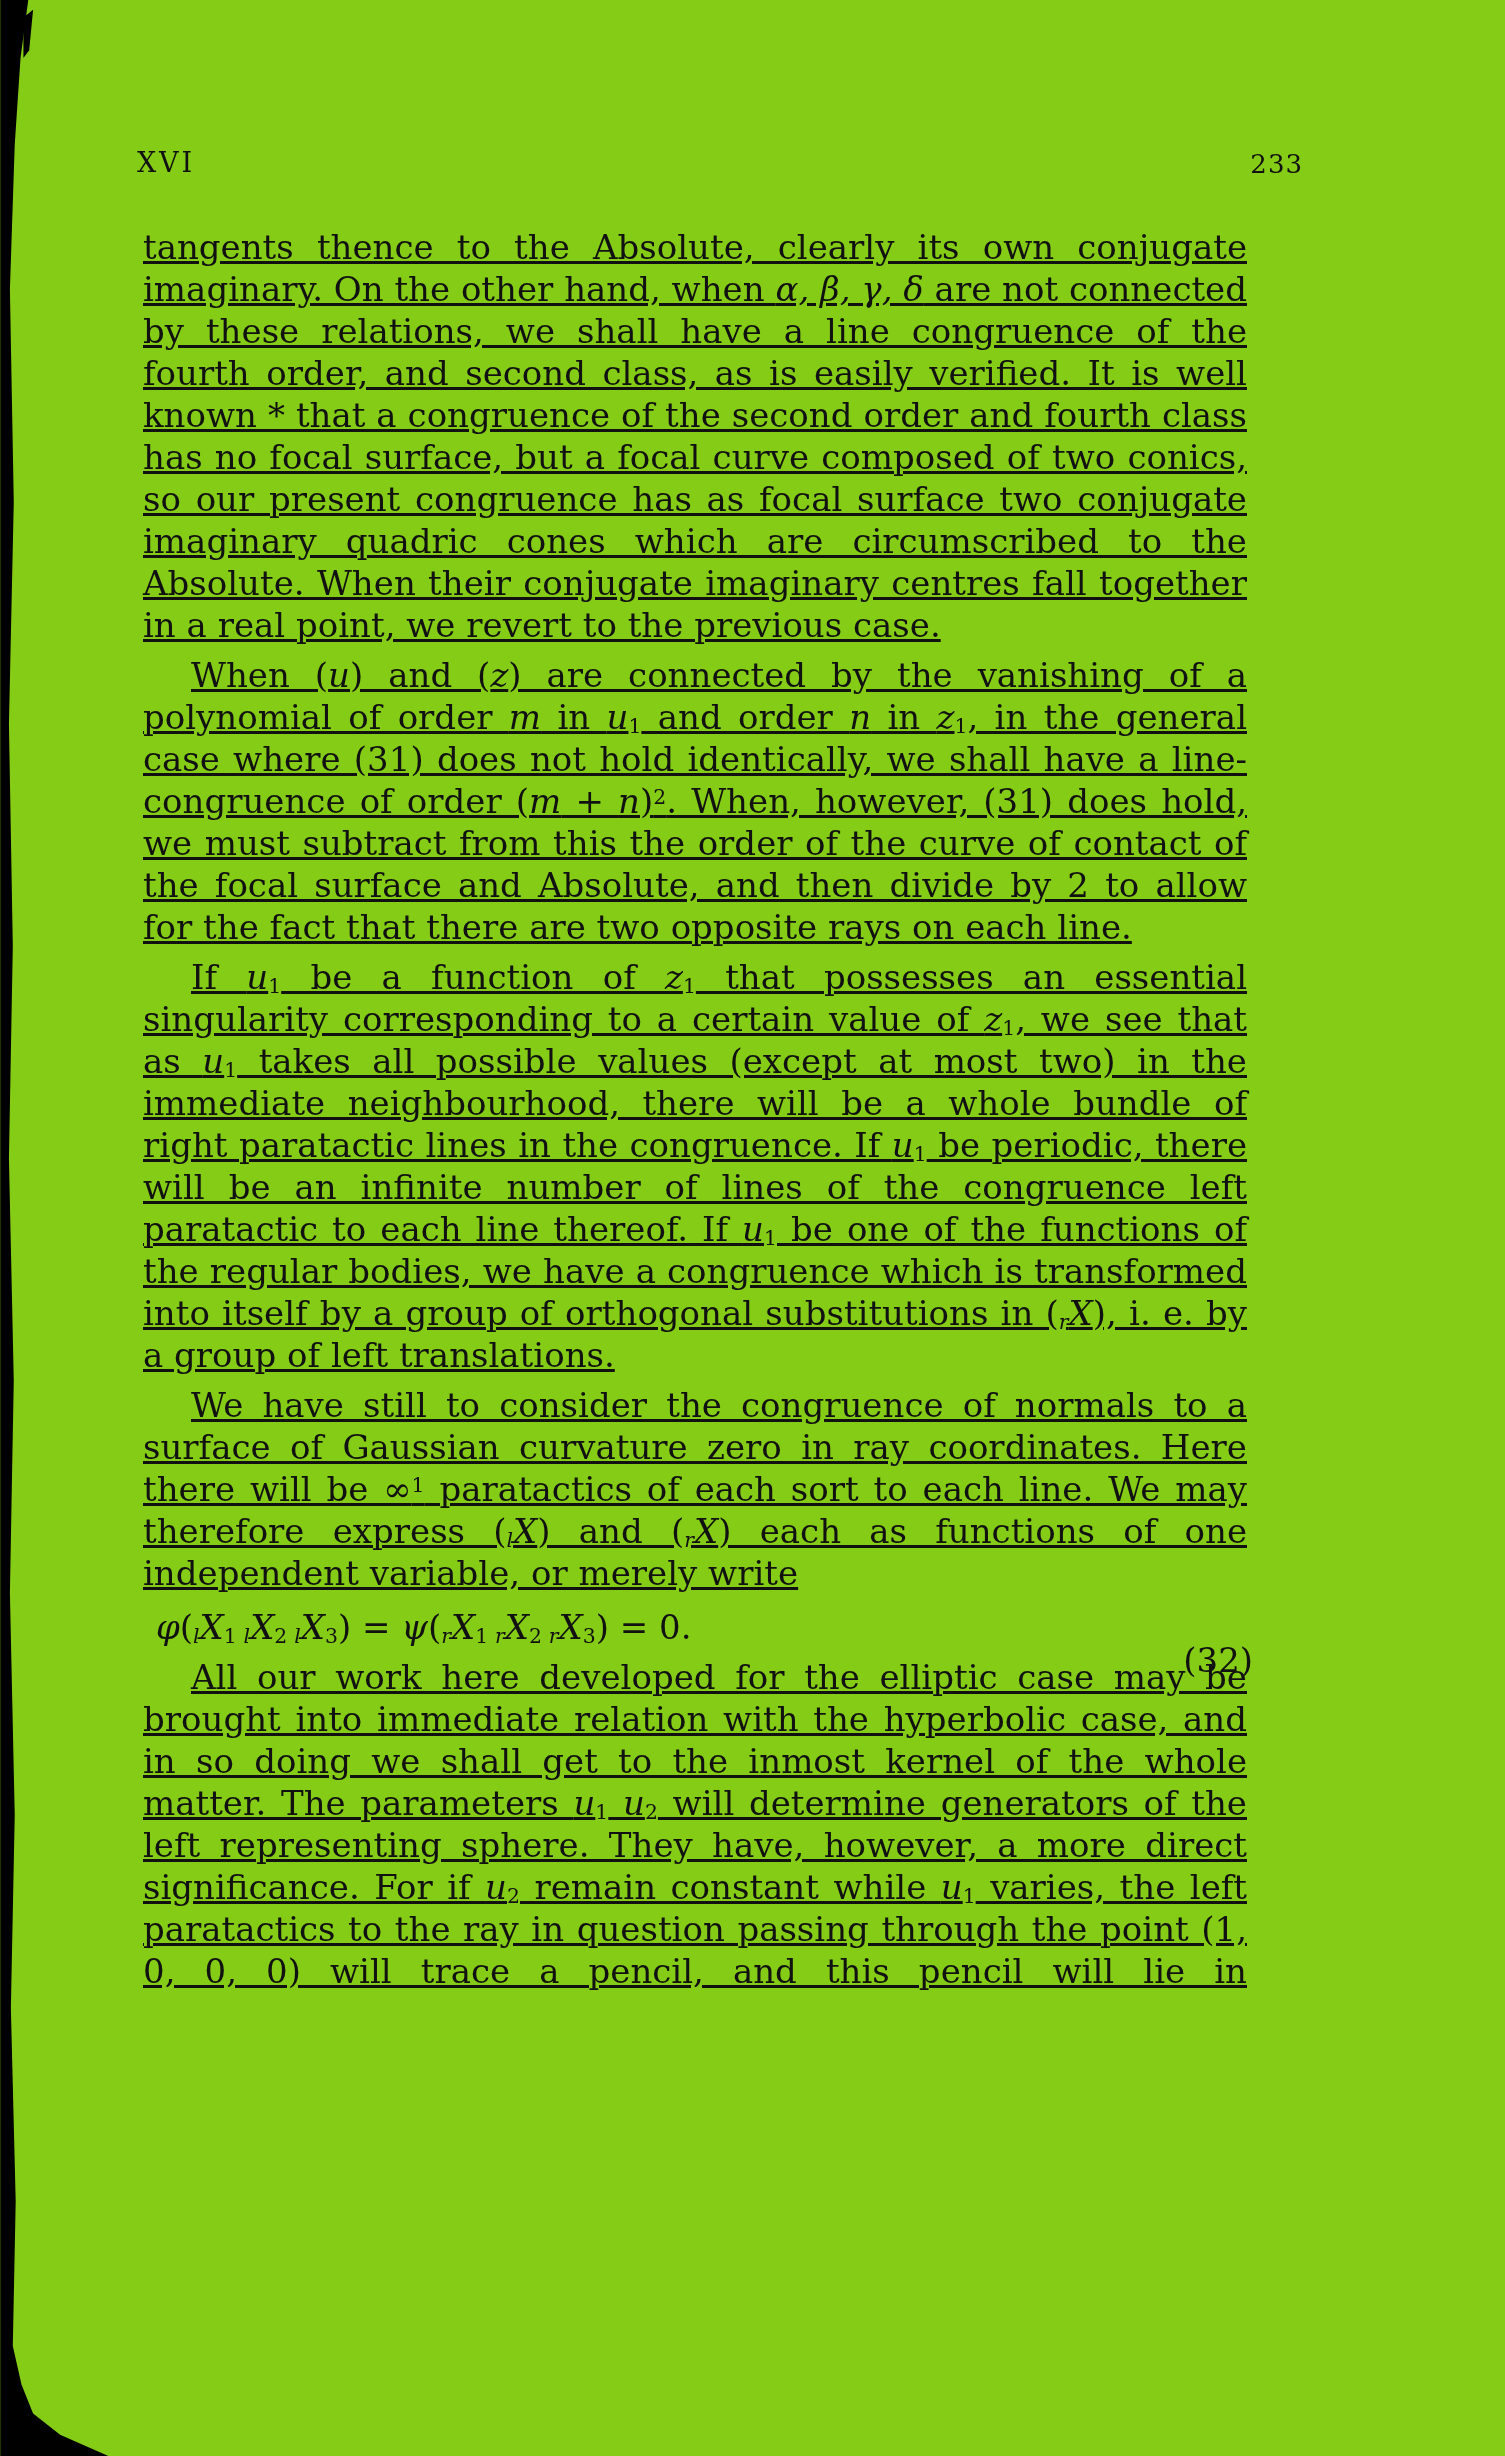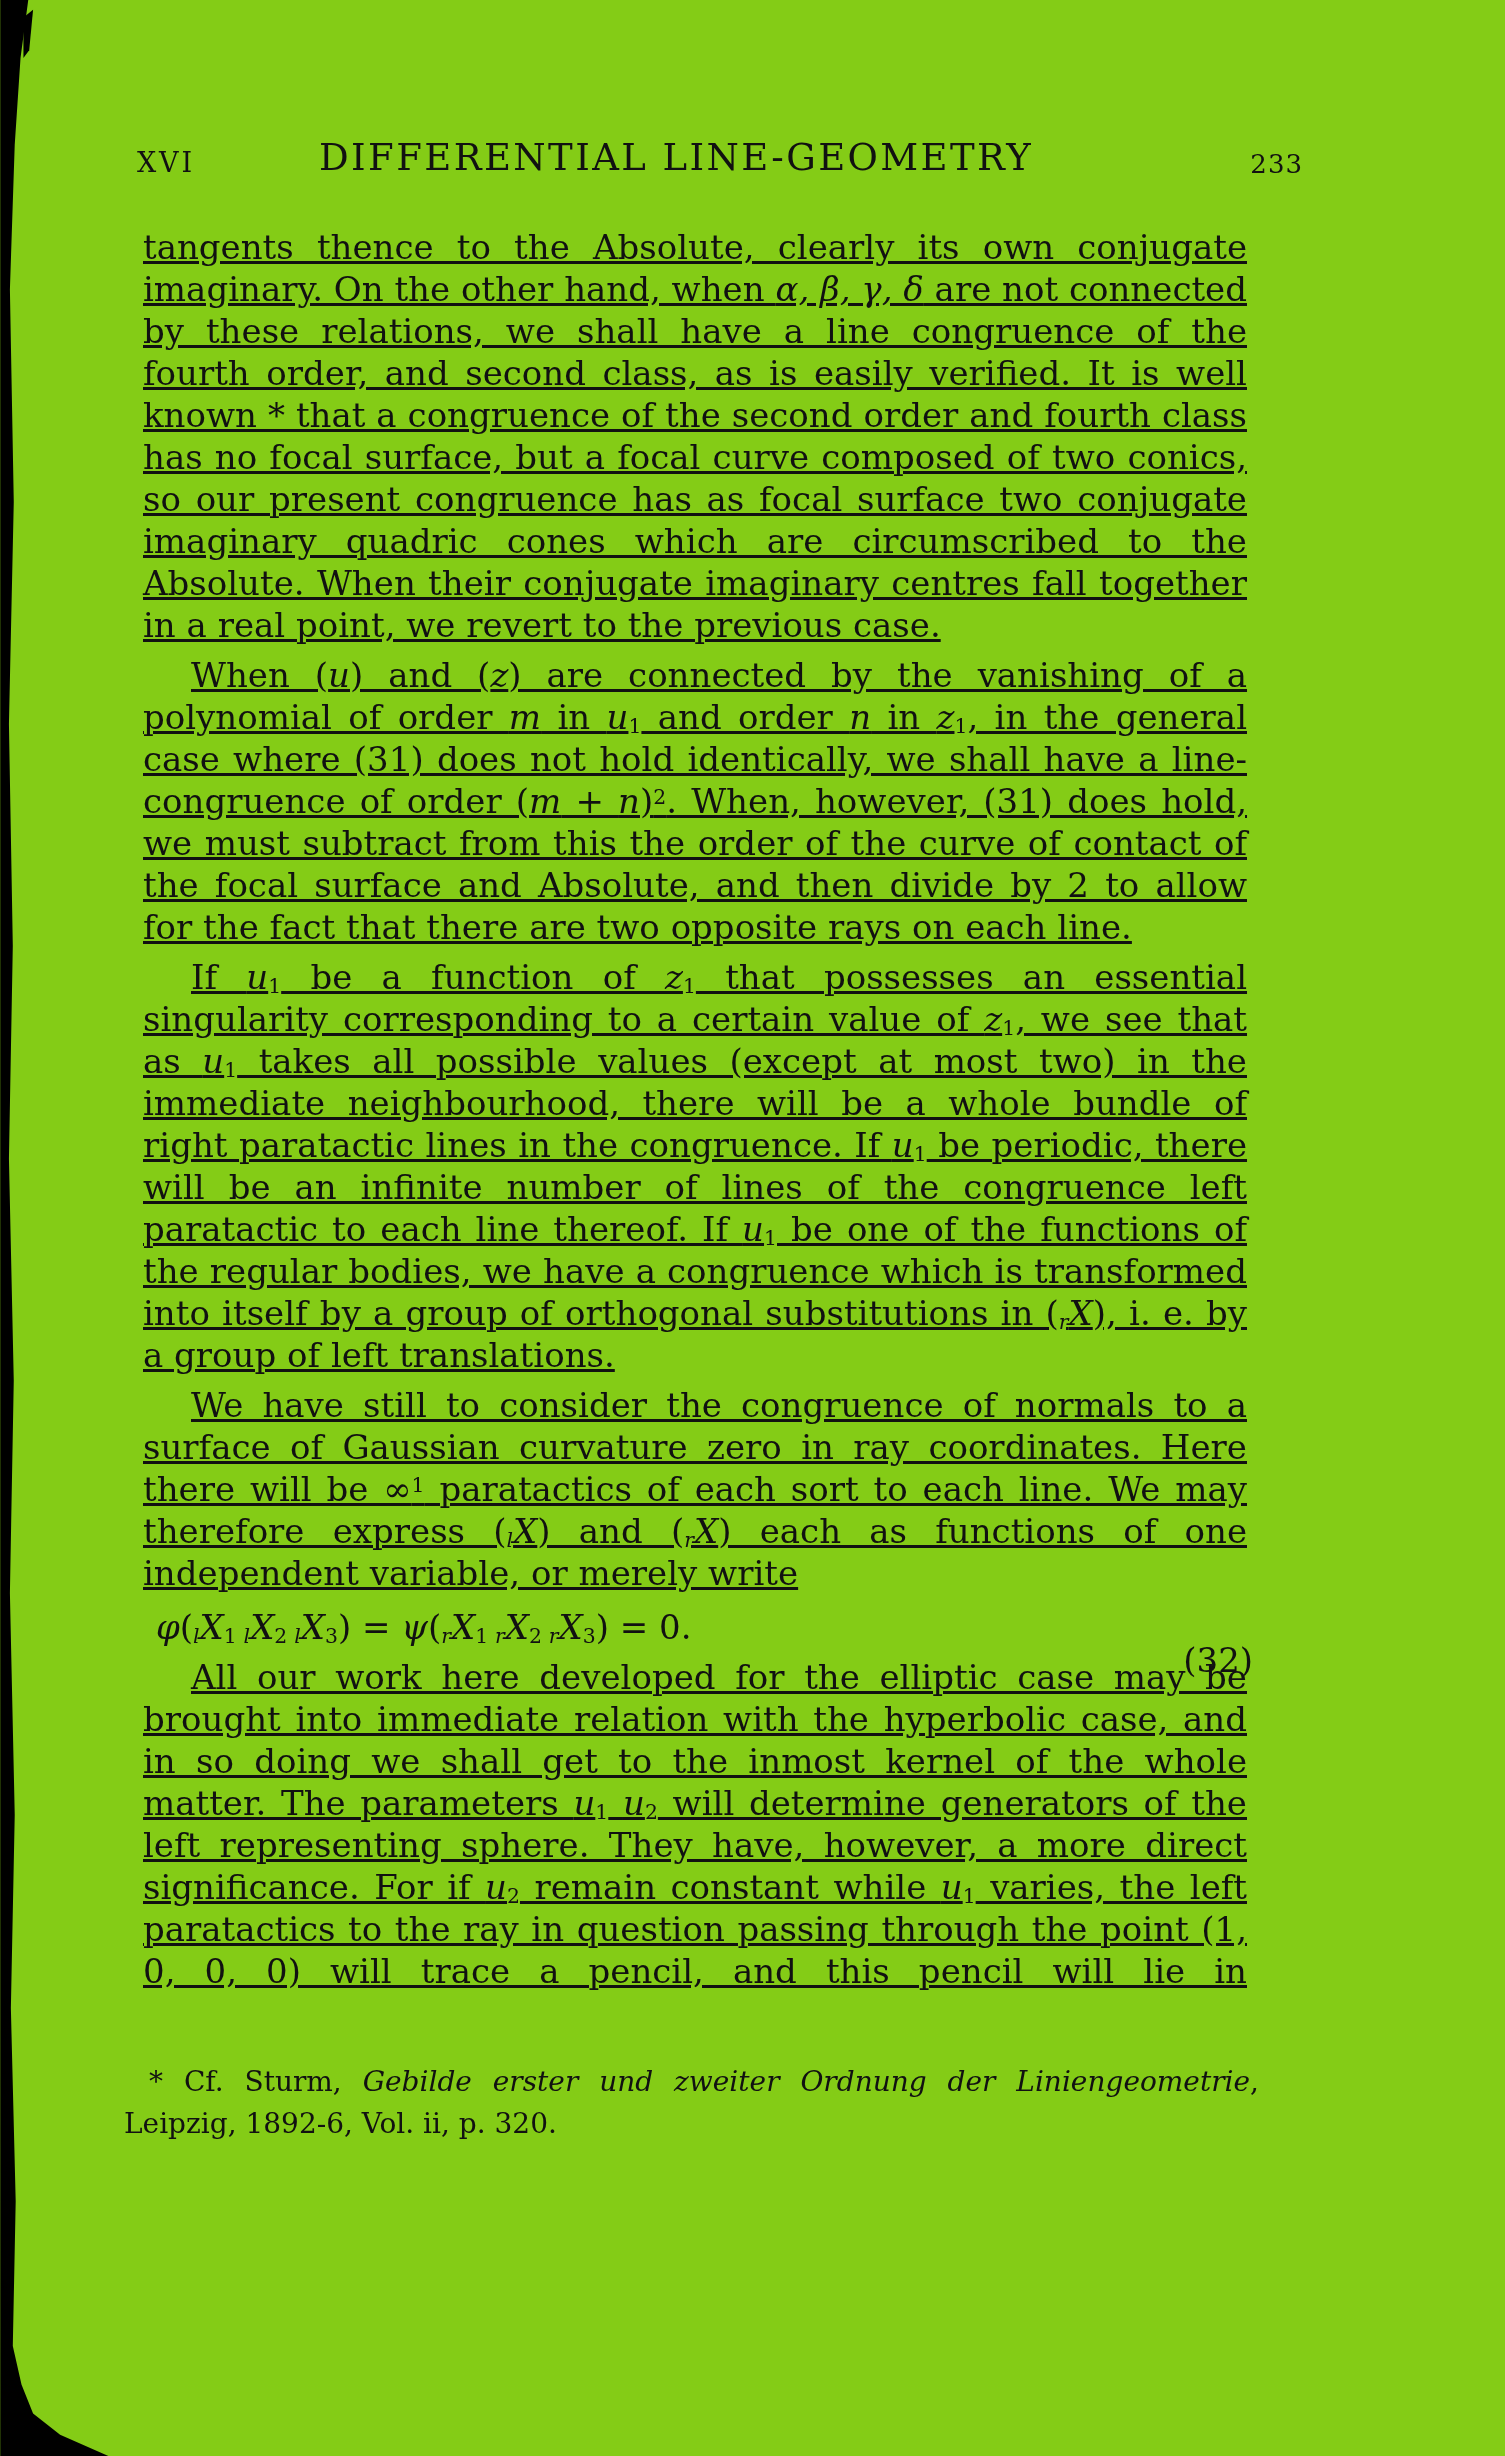--- a/index.html
+++ b/index.html
@@ -51,34 +51,32 @@
   <svg class="left-artifact" viewBox="0 0 130 2544" width="126" height="2456" aria-hidden="true">
     <polygon fill="#000" points="0,0 29,0 21,60 15,150 10,300 14,520 9,750 13,980 9,1200 14,1430 10,1650 15,1880 11,2080 16,2280 13,2430 22,2470 34,2500 62,2522 112,2544 0,2544"></polygon>
     <polygon fill="#000" points="24,18 34,10 30,52 24,60"></polygon>
   </svg>
 
   <div class="right-mark"></div>
   <div class="right-mark2"></div>
 
   <header class="running-head">
     <span class="chap">XVI</span>
-    <span class="rtitle">DIFFERENTIAL LINE-GEOMETRY</span>
     <span class="pagenum">233</span>
   </header>
 
   <main class="text-block">
     <p class="para noindent"><span>tangents thence to the Absolute, clearly its own conjugate imaginary.  On the other hand, when </span><span class="it">α, β, γ, δ</span><span> are not connected by these relations, we shall have a line congruence of the fourth order, and second class, as is easily verified.  It is well known * that a congruence of the second order and fourth class has no focal surface, but a focal curve composed of two conics, so our present congruence has as focal surface two conjugate imaginary quadric cones which are circumscribed to the Absolute.  When their conjugate imaginary centres fall together in a real point, we revert to the previous case.</span></p>
     <p class="para"><span>When (</span><span class="it">u</span><span>) and (</span><span class="it">z</span><span>) are connected by the vanishing of a polynomial of order </span><span class="it">m</span><span> in </span><span class="it">u</span><span class="sb">1</span><span> and order </span><span class="it">n</span><span> in </span><span class="it">z</span><span class="sb">1</span><span>, in the general case where (31) does not hold identically, we shall have a line-congruence of order (</span><span class="it">m</span><span> + </span><span class="it">n</span><span>)</span><span class="sp">2</span><span>.  When, however, (31) does hold, we must subtract from this the order of the curve of contact of the focal surface and Absolute, and then divide by 2 to allow for the fact that there are two opposite rays on each line.</span></p>
     <p class="para"><span>If </span><span class="it">u</span><span class="sb">1</span><span> be a function of </span><span class="it">z</span><span class="sb">1</span><span> that possesses an essential singularity corresponding to a certain value of </span><span class="it">z</span><span class="sb">1</span><span>, we see that as </span><span class="it">u</span><span class="sb">1</span><span> takes all possible values (except at most two) in the immediate neighbourhood, there will be a whole bundle of right paratactic lines in the congruence.  If </span><span class="it">u</span><span class="sb">1</span><span> be periodic, there will be an infinite number of lines of the congruence left paratactic to each line thereof.  If </span><span class="it">u</span><span class="sb">1</span><span> be one of the functions of the regular bodies, we have a congruence which is transformed into itself by a group of orthogonal substitutions in (</span><span class="it sb">r</span><span class="it">X</span><span>), i. e. by a group of left translations.</span></p>
     <p class="para"><span>We have still to consider the congruence of normals to a surface of Gaussian curvature zero in ray coordinates.  Here there will be ∞</span><span class="sp">1</span><span> paratactics of each sort to each line.  We may therefore express (</span><span class="it sb">l</span><span class="it">X</span><span>) and (</span><span class="it sb">r</span><span class="it">X</span><span>) each as functions of one independent variable, or merely write</span></p>
 
     <div class="equation">
       <span class="eq-body"><span class="it">φ</span><span>(</span><span class="it sb">l</span><span class="it">X</span><span class="sb">1</span><span> </span><span class="it sb">l</span><span class="it">X</span><span class="sb">2</span><span> </span><span class="it sb">l</span><span class="it">X</span><span class="sb">3</span><span>) = </span><span class="it">ψ</span><span>(</span><span class="it sb">r</span><span class="it">X</span><span class="sb">1</span><span> </span><span class="it sb">r</span><span class="it">X</span><span class="sb">2</span><span> </span><span class="it sb">r</span><span class="it">X</span><span class="sb">3</span><span>) = 0.</span></span>
       <span class="eq-num">(32)</span>
     </div>
 
     <p class="para justlast"><span>All our work here developed for the elliptic case may be brought into immediate relation with the hyperbolic case, and in so doing we shall get to the inmost kernel of the whole matter.  The parameters </span><span class="it">u</span><span class="sb">1</span><span> </span><span class="it">u</span><span class="sb">2</span><span> will determine generators of the left representing sphere.  They have, however, a more direct significance.  For if </span><span class="it">u</span><span class="sb">2</span><span> remain constant while </span><span class="it">u</span><span class="sb">1</span><span> varies, the left paratactics to the ray in question passing through the point (1, 0, 0, 0) will trace a pencil, and this pencil will lie in</span></p>
   </main>
 
-  <p class="footnote"><span>* Cf. Sturm, </span><span class="it">Gebilde erster und zweiter Ordnung der Liniengeometrie</span><span>, Leipzig, 1892-6, Vol. ii, p. 320.</span></p>
 
 </div>
 
 
 </body></html>

